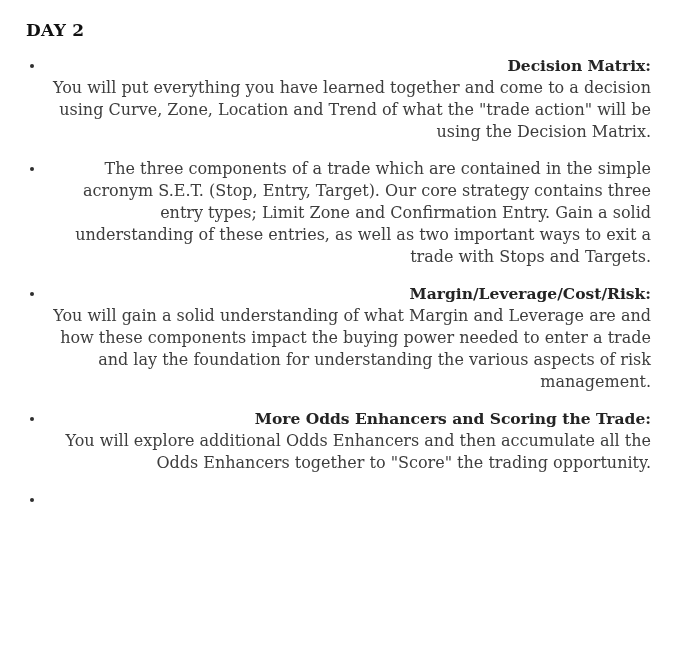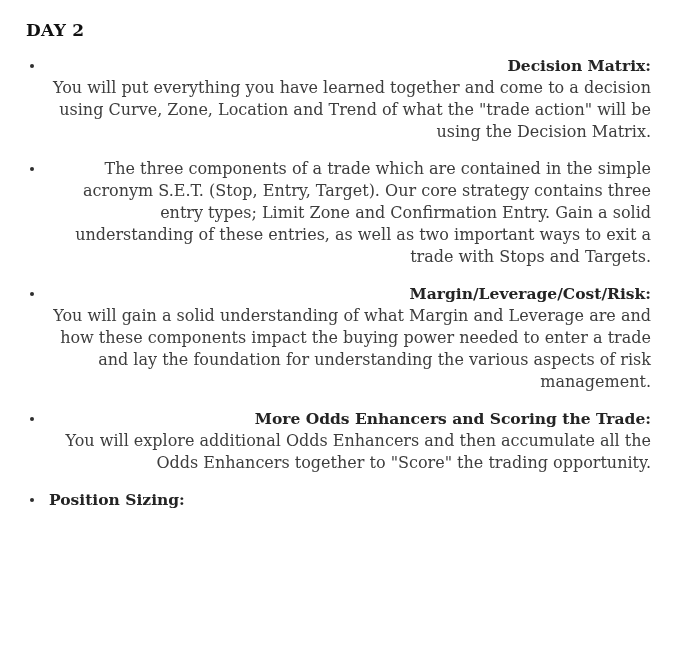--- a/index.html
+++ b/index.html
@@ -95,17 +95,16 @@
       <span class="bullet"></span>
       <div class="topic-content">
         <div class="topic-heading">More Odds Enhancers and Scoring the Trade:</div>
         <div class="topic-body">You will explore additional Odds Enhancers and then accumulate all the Odds Enhancers together to "Score" the trading opportunity.</div>
       </div>
     </li>
 
     <li class="topic-item">
       <span class="bullet"></span>
       <div class="topic-content">
-        <div class="topic-heading">Position Sizing:</div>
       </div>
     </li>
   </ul>
 </div>
 
 </body></html>

